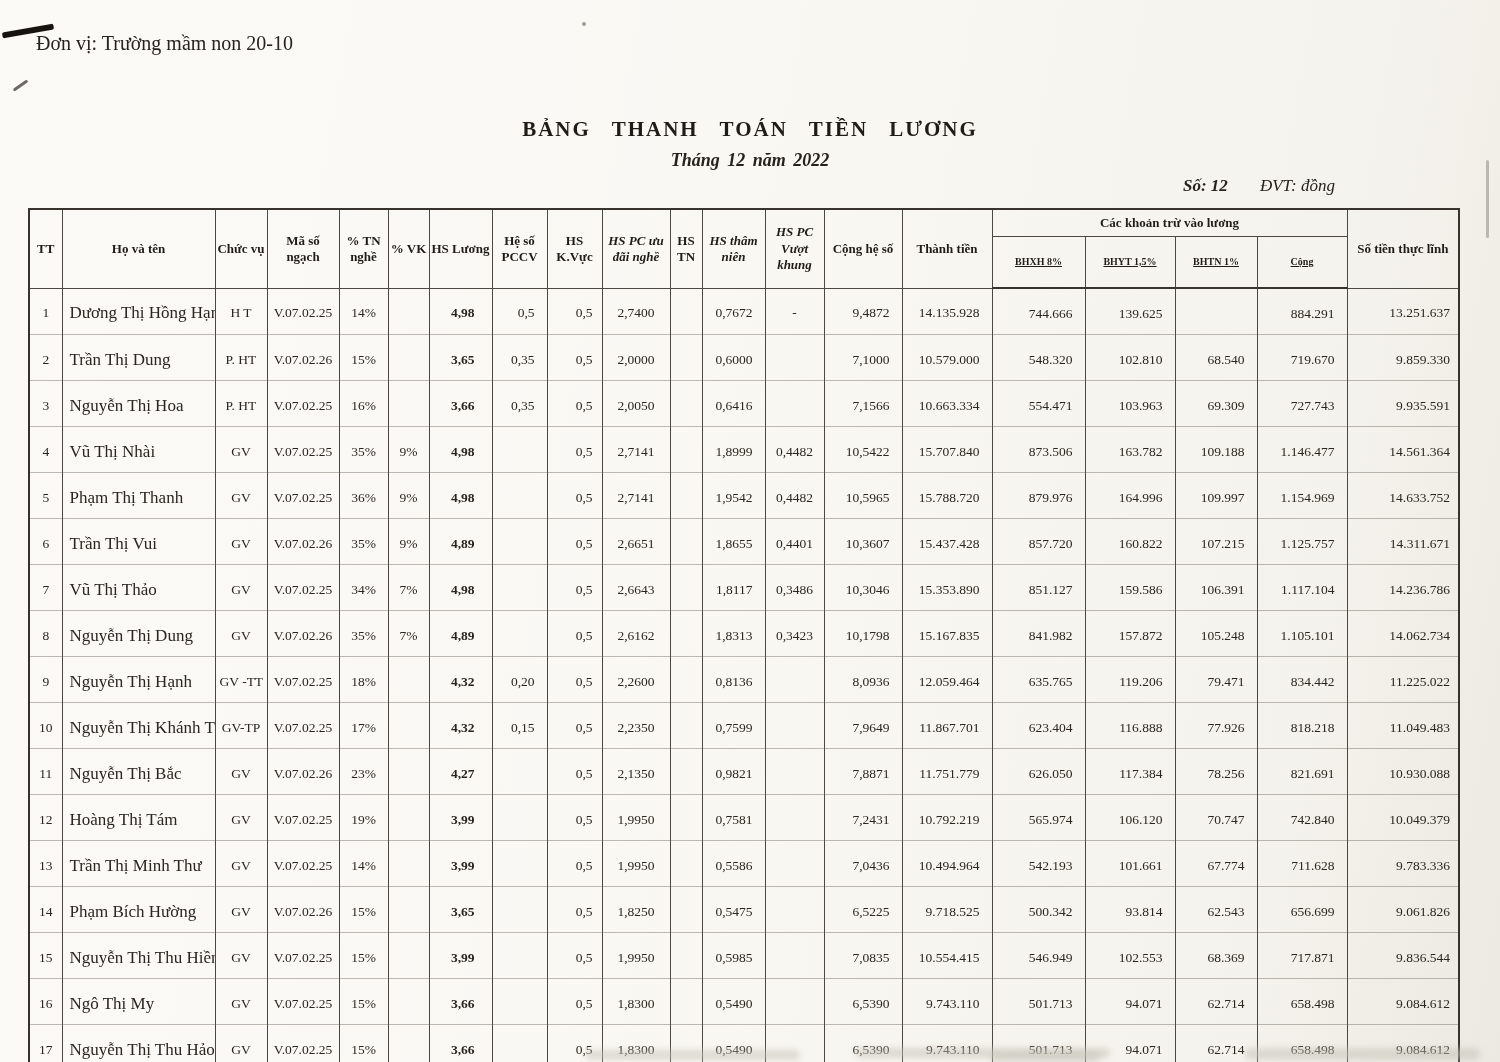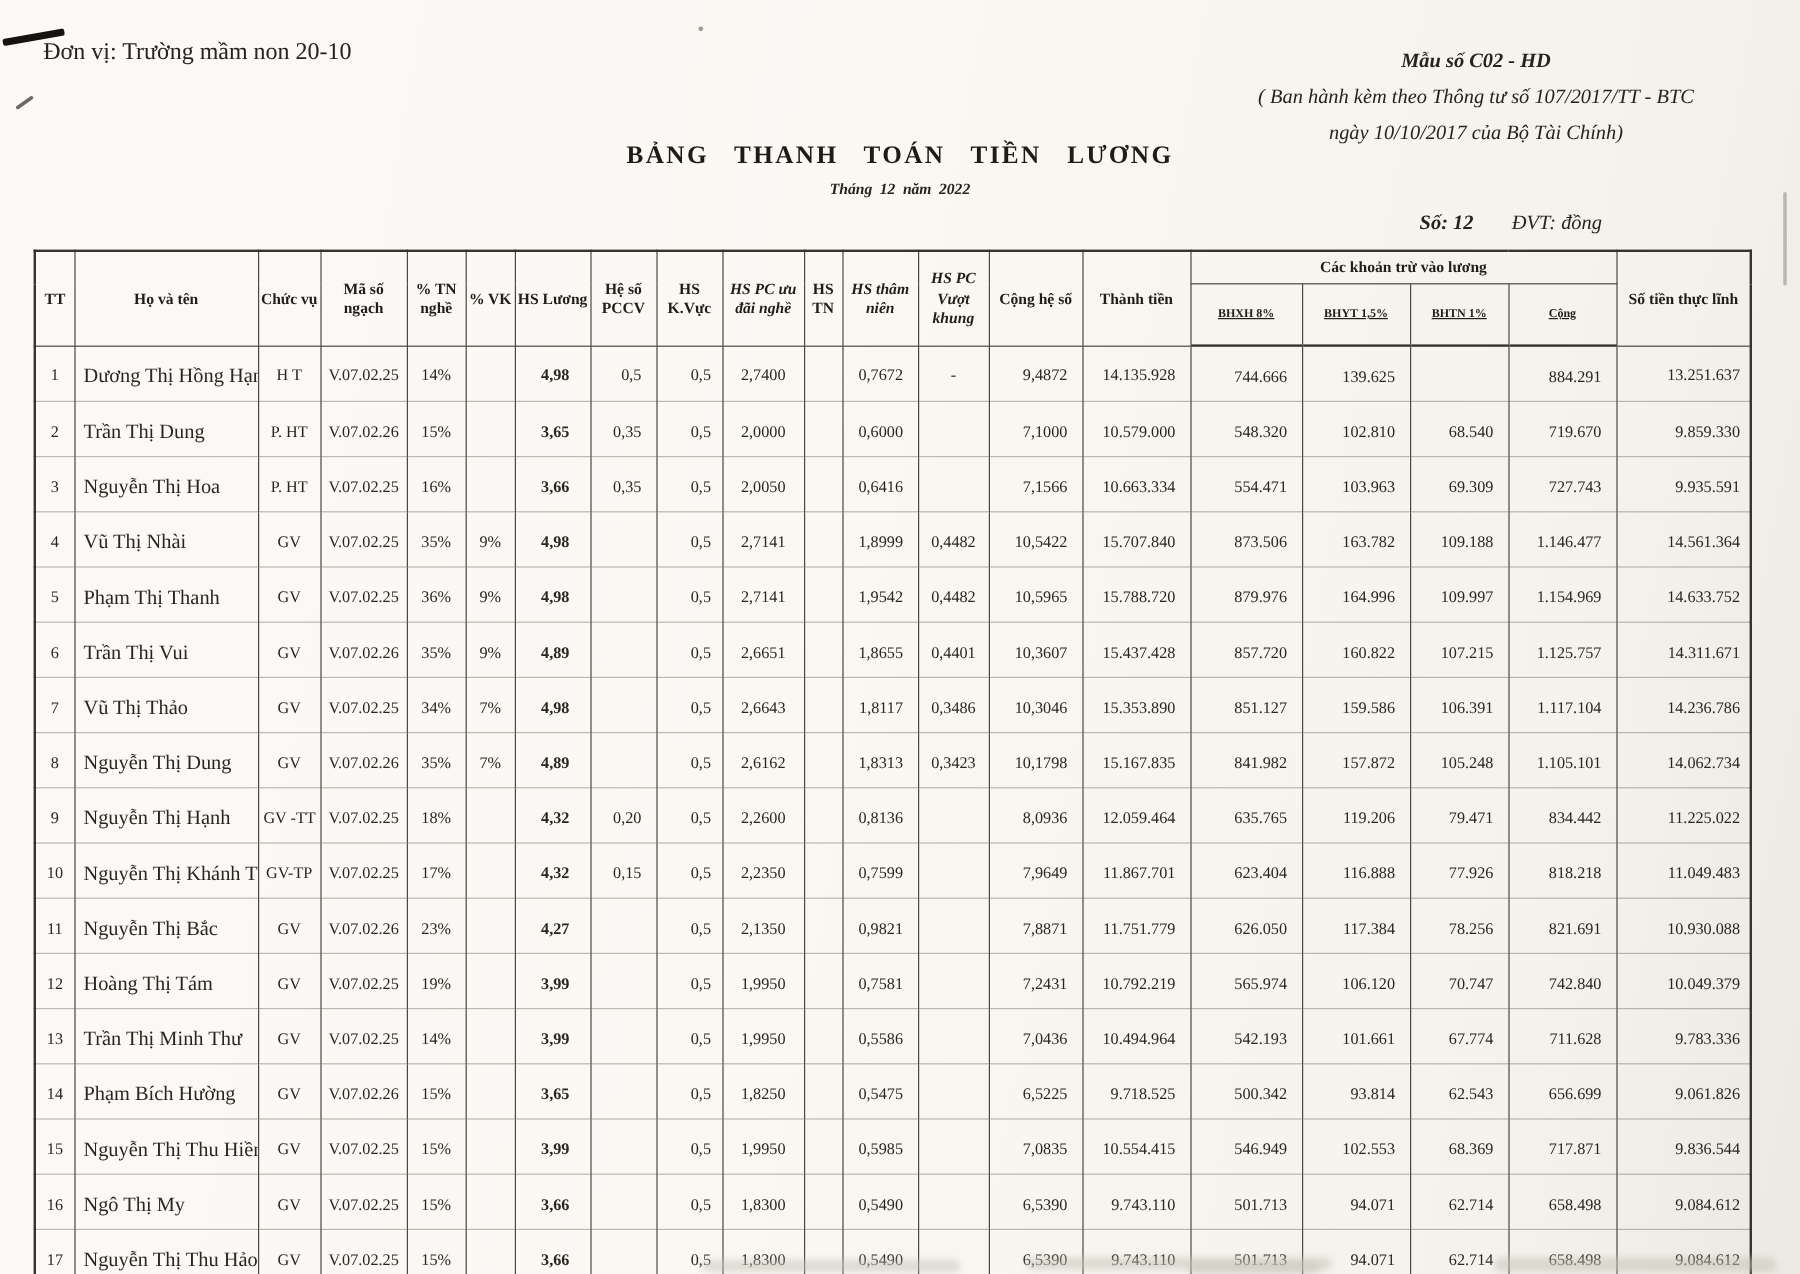--- a/index.html
+++ b/index.html
@@ -9,21 +9,21 @@
     font-family:"Liberation Serif","DejaVu Serif",serif;color:#26231e;
   }
   
   .org{position:absolute;left:36px;top:28px;font-weight:normal;font-size:20px;line-height:31px;}
   .form-meta{position:absolute;left:1015px;top:36px;width:430px;text-align:center;
     font-style:italic;font-size:17px;line-height:30px;}
   .form-meta .b{font-weight:bold;}
   .doc-title{position:absolute;left:0;top:117px;width:1500px;text-align:center;
     font-size:21px;font-weight:bold;letter-spacing:2px;word-spacing:14px;color:#1f1c17;}
   .doc-subtitle{position:absolute;left:0;top:150px;width:1500px;text-align:center;
-    font-size:13px;font-weight:bold;font-style:italic;word-spacing:3px;}
+    font-size:18px;font-weight:bold;font-style:italic;word-spacing:3px;}
   .sheet-meta{position:absolute;left:1183px;top:176px;display:flex;gap:32px;
     font-size:17px;font-style:italic;}
   .sheet-meta .no{font-weight:bold;}
   
   table.salary{border-collapse:collapse;table-layout:fixed;position:absolute;left:28px;top:208px;
     width:1430px;border:2px solid #38342d;}
   th{border:1px solid #4c4841;}
   thead th{font-weight:bold;font-size:13px;text-align:center;vertical-align:middle;
     padding:2px 1px;line-height:1.25;color:#201d18;}
   thead tr.grp th{height:22px;}
@@ -63,25 +63,20 @@
 
   <div class="mark-dash"></div>
   <div class="mark-tick"></div>
   <div class="mark-dot"></div>
   <div class="edge-streak"></div>
 
   <div class="org">
     <div>Đơn vị: Trường mầm non 20-10</div>
   </div>
 
-  <div class="form-meta">
-    <div class="b">Mẫu số C02 - HD</div>
-    <div>( Ban hành kèm theo Thông tư số 107/2017/TT - BTC</div>
-    <div>ngày  10/10/2017 của Bộ Tài Chính)</div>
-  </div>
 
   <div class="doc-title">BẢNG THANH TOÁN TIỀN LƯƠNG</div>
   <div class="doc-subtitle">Tháng 12 năm 2022</div>
 
   <div class="sheet-meta">
     <span class="no">Số: 12</span>
     <span>ĐVT: đồng</span>
   </div>
 
   <table class="salary">

